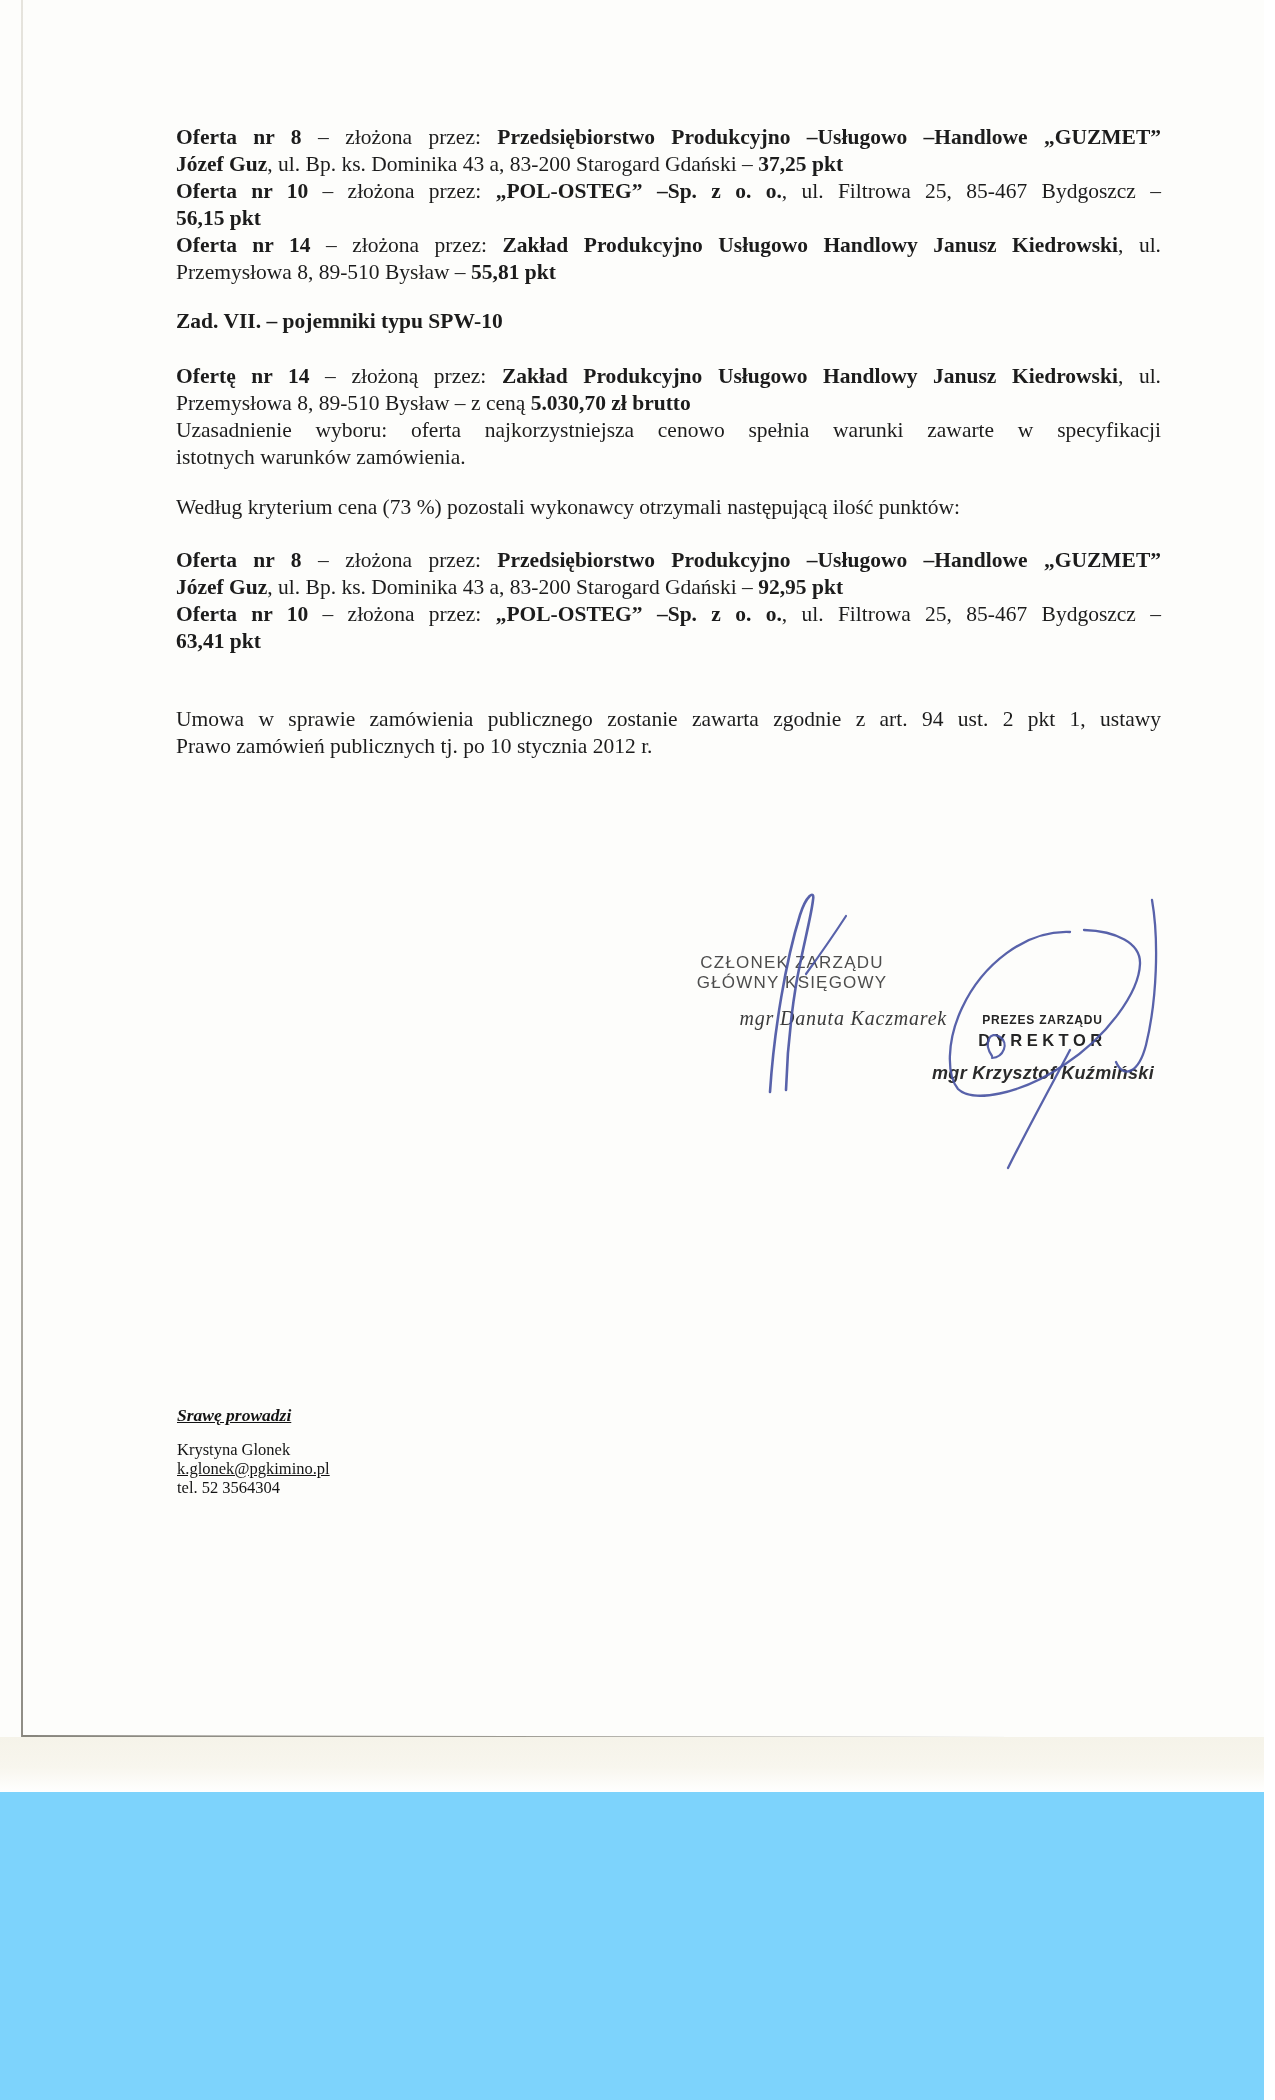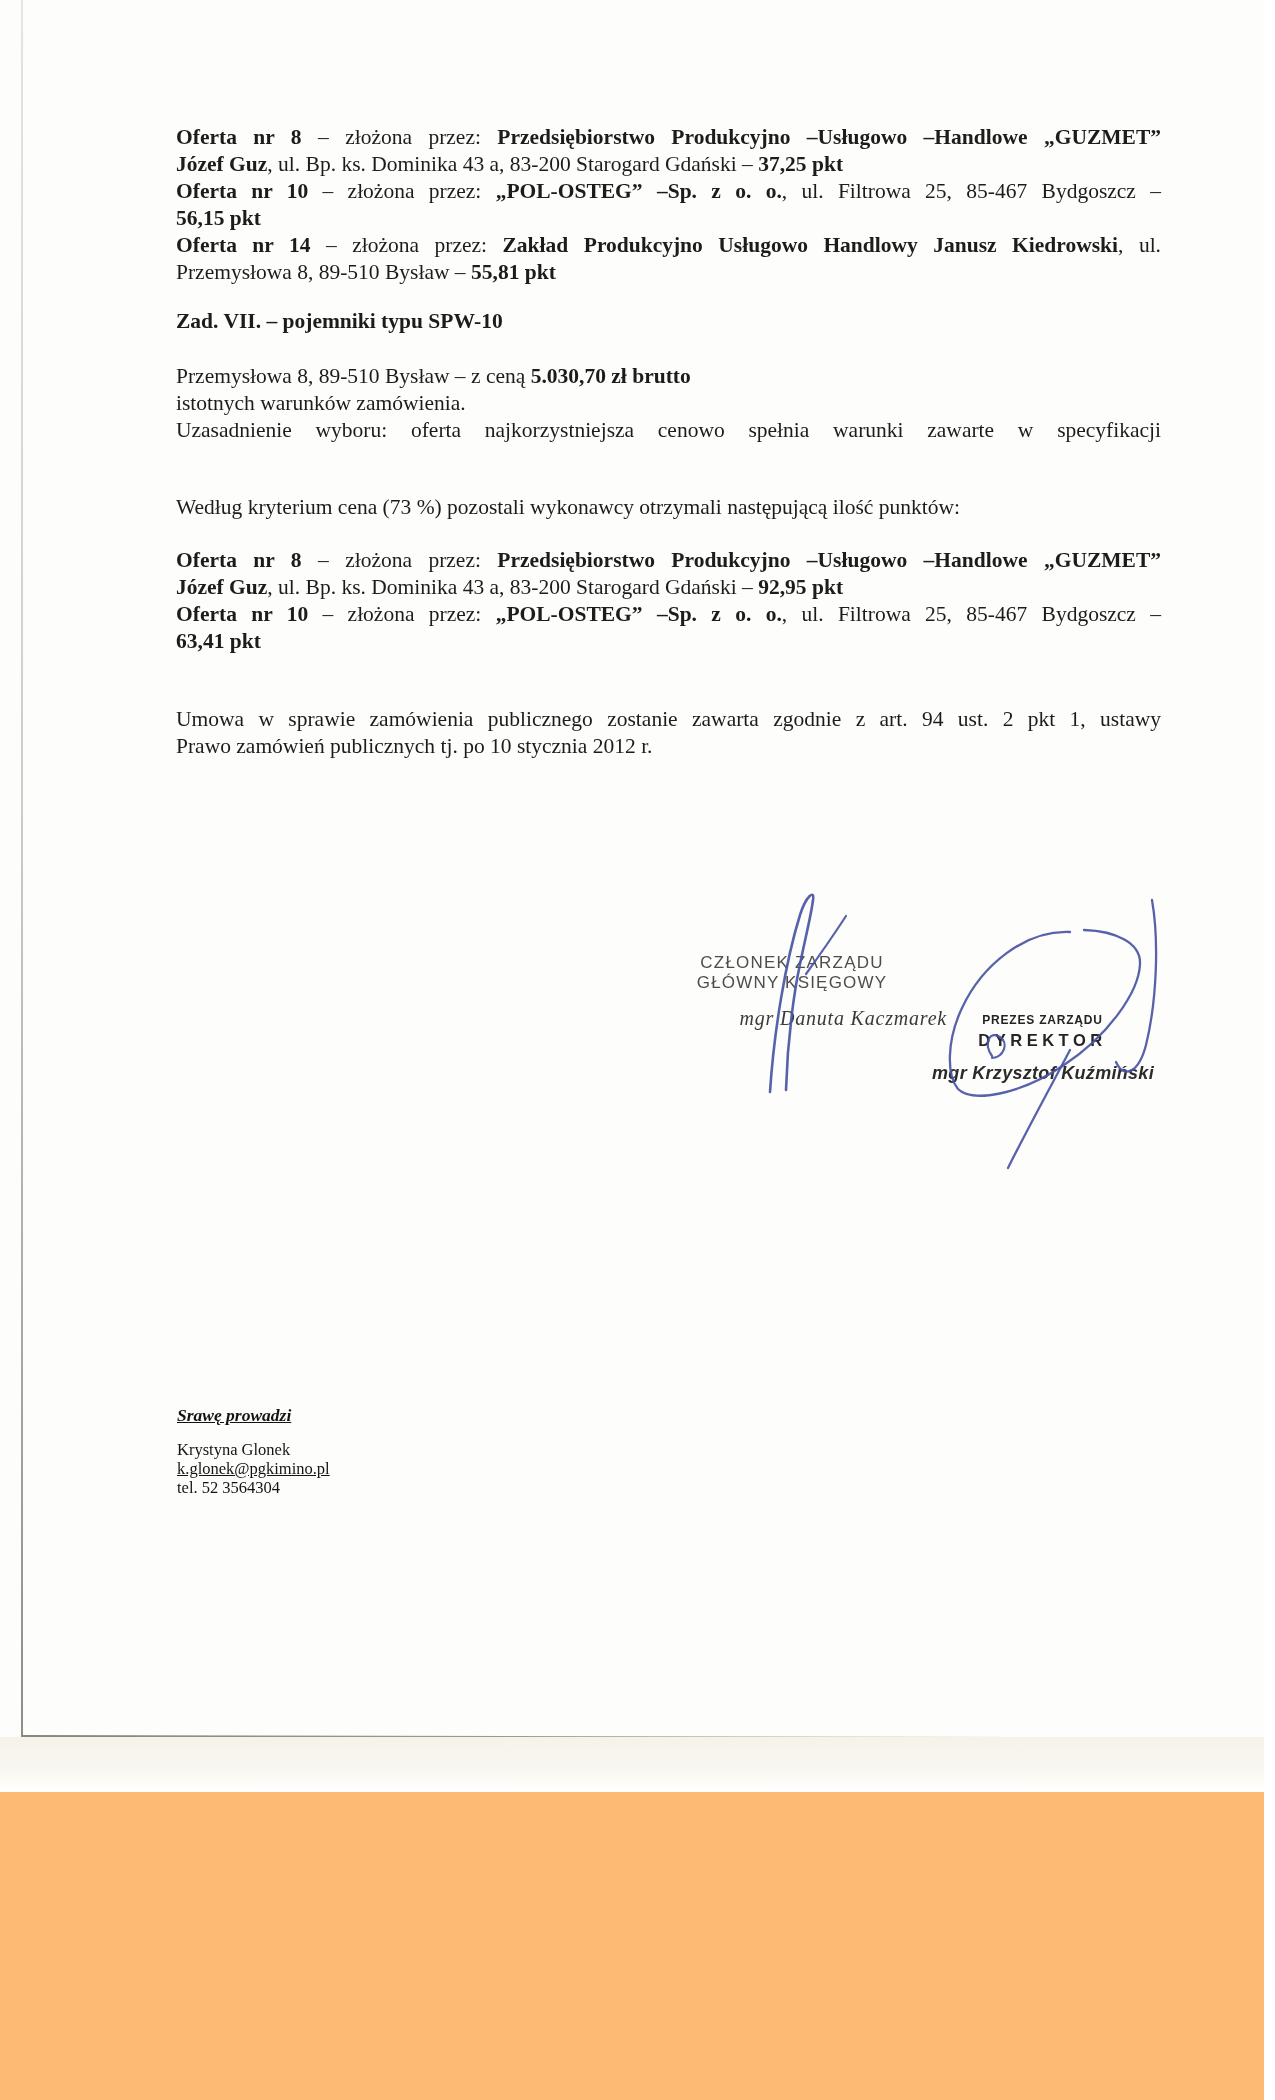--- a/index.html
+++ b/index.html
@@ -1,17 +1,17 @@
 <!DOCTYPE html>
 <html><head>
 <meta charset="utf-8">
 <style>
   html,body{margin:0;padding:0;background:#ffffff;}
   .canvas{
-    position:relative;width:1264px;height:2100px;background:#fdba74;overflow:hidden;
+    position:relative;width:1264px;height:2100px;background:#7dd3fc;overflow:hidden;
     font-family:"Liberation Serif", serif;
   }
   .page-bg{position:absolute;left:0;top:0;width:1275px;height:1737px;background:#fdfdfb;}
   .edge-left{
     position:absolute;left:21px;top:0;width:2px;height:1737px;
     background:linear-gradient(180deg,#e6e4dd 0%,#cfcdc5 45%,#8f8d85 100%);
   }
   .edge-bottom{
     position:absolute;left:22px;top:1735px;width:1253px;height:2px;
     background:linear-gradient(90deg,#87857d,#a5a39b 55%,#b0aea6);
@@ -77,23 +77,24 @@
         <div class="line"><span class="bold">Józef Guz</span><span>, ul. Bp. ks. Dominika 43 a, 83-200 Starogard Gdański – </span><span class="bold">37,25 pkt</span></div>
         <div class="line full"><span class="bold">Oferta nr 10</span><span> – złożona przez: </span><span class="bold">„POL-OSTEG” –Sp. z o. o.</span><span>, ul. Filtrowa 25, 85-467 Bydgoszcz –</span></div>
         <div class="line"><span class="bold">56,15 pkt</span></div>
         <div class="line full"><span class="bold">Oferta nr 14</span><span> – złożona przez: </span><span class="bold">Zakład Produkcyjno Usługowo Handlowy Janusz Kiedrowski</span><span>, ul.</span></div>
         <div class="line"><span>Przemysłowa 8, 89-510 Bysław – </span><span class="bold">55,81 pkt</span></div>
       </div>
       <div class="para" style="top: 308px;">
         <div class="line"><span class="bold">Zad. VII. – pojemniki typu SPW-10</span></div>
       </div>
       <div class="para" style="top: 363px;">
+        <div class="line full"><span class="bold">Ofertę nr 14</span><span> – złożoną przez: </span><span class="bold">Zakład Produkcyjno Usługowo Handlowy Janusz Kiedrowski</span><span>, ul.</span></div>
         <div class="line"><span>Przemysłowa 8, 89-510 Bysław – z ceną </span><span class="bold">5.030,70 zł brutto</span></div>
+        <div class="line full"><span>Uzasadnienie wyboru: oferta najkorzystniejsza cenowo spełnia warunki zawarte w specyfikacji</span></div>
         <div class="line"><span>istotnych warunków zamówienia.</span></div>
-        <div class="line full"><span>Uzasadnienie wyboru: oferta najkorzystniejsza cenowo spełnia warunki zawarte w specyfikacji</span></div>
       </div>
       <div class="para" style="top: 494px;">
         <div class="line"><span>Według kryterium cena (73 %) pozostali wykonawcy otrzymali następującą ilość punktów:</span></div>
       </div>
       <div class="para" style="top: 547px;">
         <div class="line full"><span class="bold">Oferta nr 8</span><span> – złożona przez: </span><span class="bold">Przedsiębiorstwo Produkcyjno –Usługowo –Handlowe „GUZMET”</span></div>
         <div class="line"><span class="bold">Józef Guz</span><span>, ul. Bp. ks. Dominika 43 a, 83-200 Starogard Gdański – </span><span class="bold">92,95 pkt</span></div>
         <div class="line full"><span class="bold">Oferta nr 10</span><span> – złożona przez: </span><span class="bold">„POL-OSTEG” –Sp. z o. o.</span><span>, ul. Filtrowa 25, 85-467 Bydgoszcz –</span></div>
         <div class="line"><span class="bold">63,41 pkt</span></div>
       </div>

